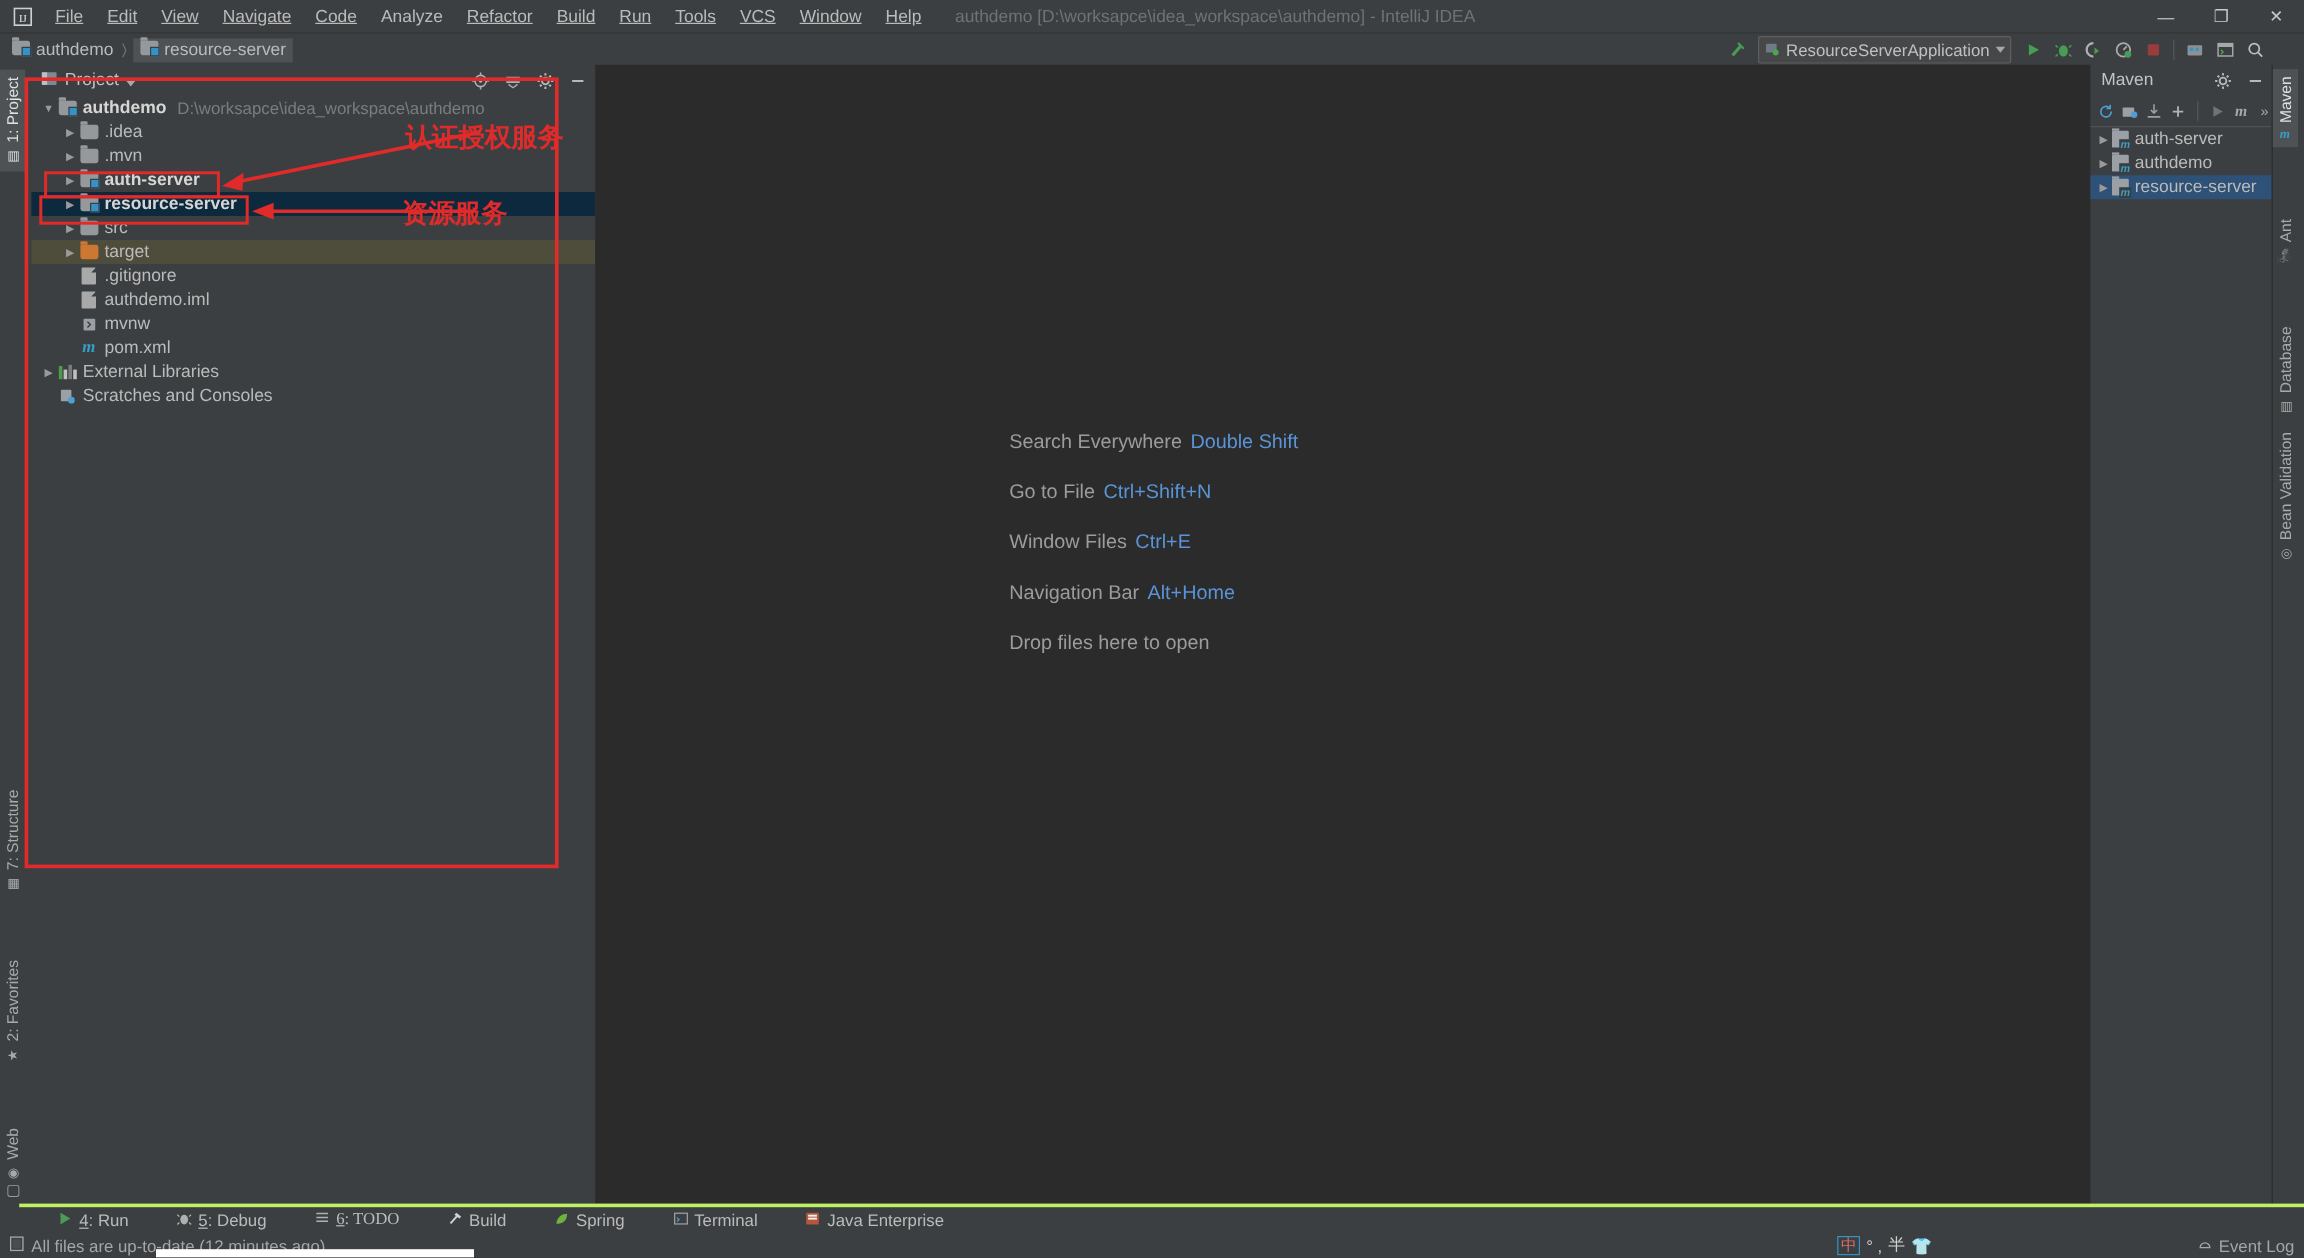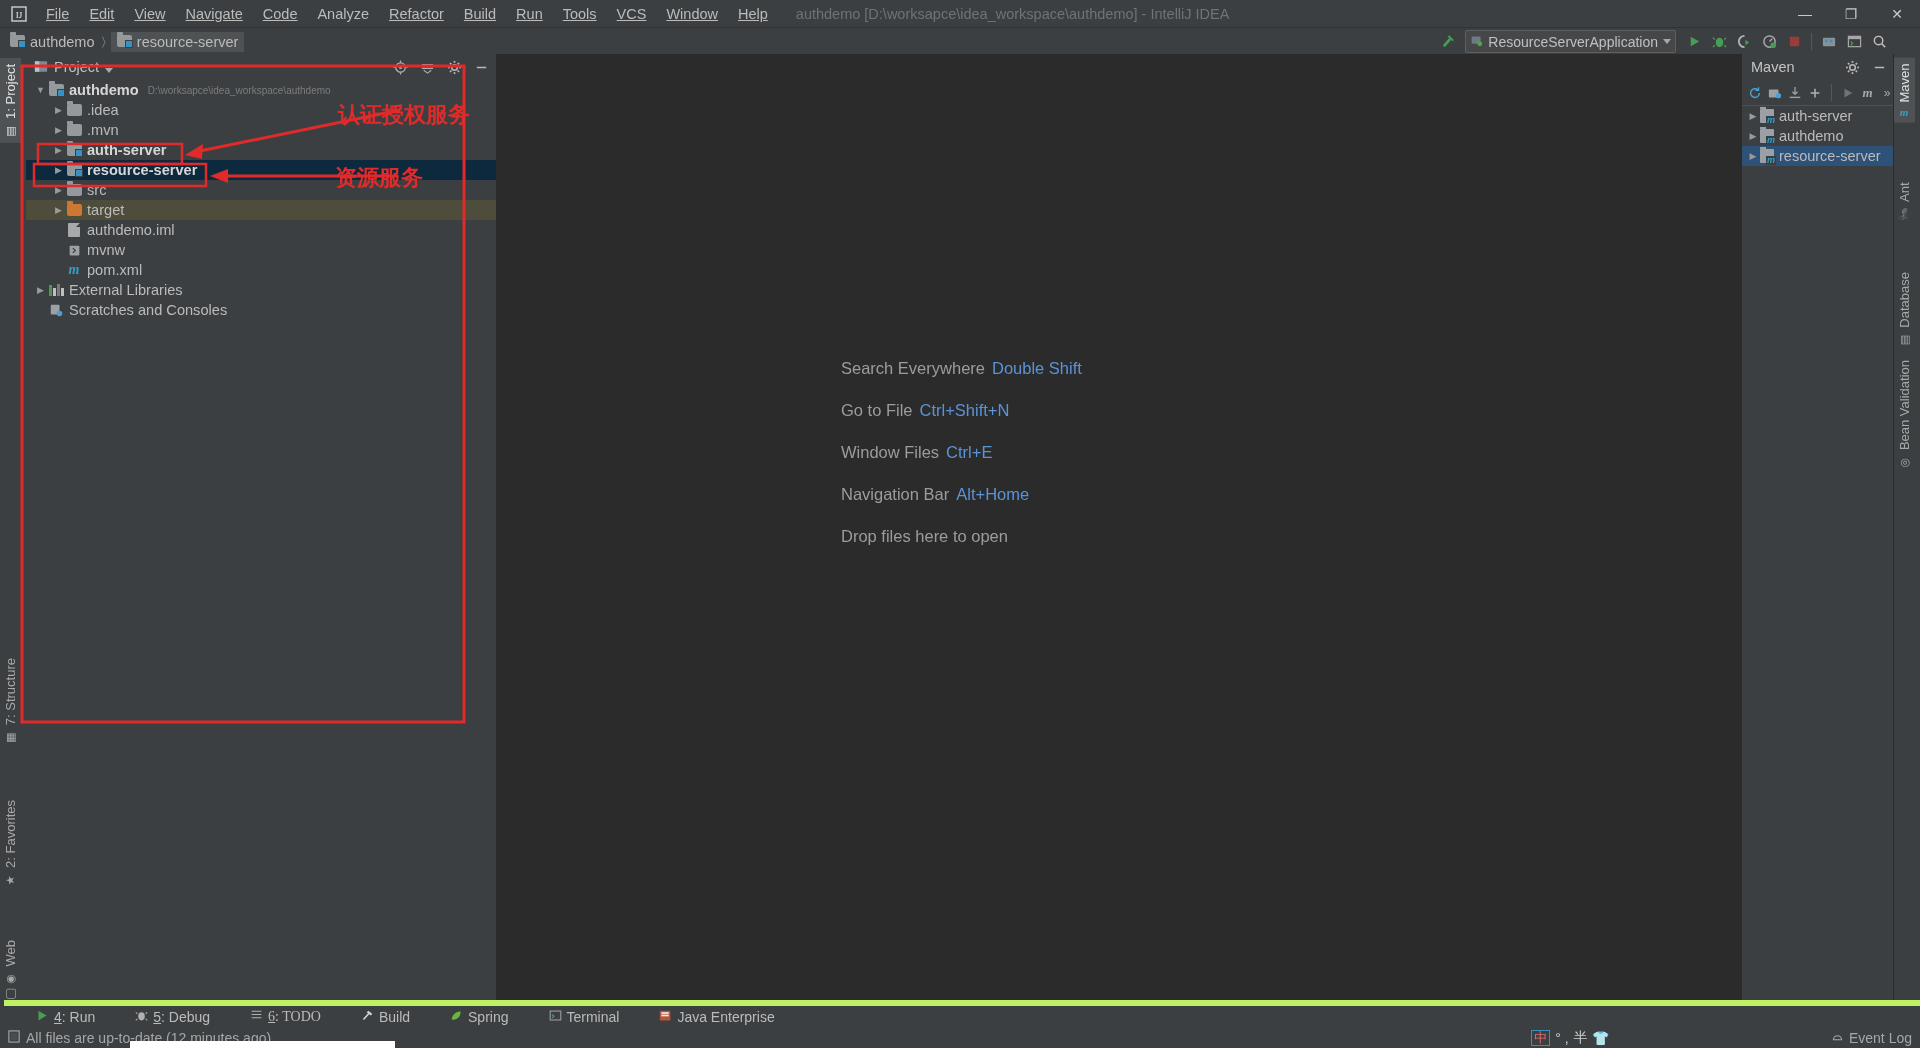--- a/index.html
+++ b/index.html
@@ -53,21 +53,21 @@
   #proj-tools{position:absolute;right:6px;top:0;height:26px;display:flex;align-items:center;gap:10px;}
   .ph-icon{width:17px;height:17px;display:flex;align-items:center;justify-content:center;color:#a7a7a7;font-size:14px;}
 
   #tree{position:absolute;left:0;top:26px;right:0;bottom:0;background:#3c3f41;overflow:hidden;}
   .tnode{height:20px;display:flex;align-items:center;font-size:14.6px;color:#bbbbbb;white-space:nowrap;cursor:default;}
   .tnode .arrow{width:13px;display:flex;align-items:center;justify-content:center;color:#9a9a9a;font-size:9px;}
   .tnode .ic{width:18px;display:flex;align-items:center;justify-content:center;margin-right:4px;}
   .tnode.sel{background:#0d293e;}
   .tnode.hl-target{background:#4e4c3b;}
   .tnode .bold{font-weight:bold;color:#d6d6d6;}
-  .tnode .dim{color:#7c7c7c;margin-left:9px;font-size:10px;}
+  .tnode .dim{color:#7c7c7c;margin-left:9px;font-size:14px;}
 
   
   .folder{width:15px;height:12px;background:#96999b;border-radius:1px 2px 2px 2px;position:relative;}
   .folder:before{content:"";position:absolute;top:-3px;left:0;width:6px;height:3px;background:#96999b;border-radius:1px 1px 0 0;}
   .folder.orange{background:#cc7832;}
   .folder.orange:before{background:#cc7832;}
   .folder.mod:after{content:"";position:absolute;right:-1px;bottom:-1px;width:6px;height:6px;background:#3592c4;border:1px solid #3c3f41;}
   .fileic{width:12px;height:14px;background:#a9a9a9;border-radius:1px;position:relative;}
   .fileic:after{content:"";position:absolute;top:0;right:0;border-left:4px solid transparent;border-bottom:4px solid #3c3f41;}
   .badge{position:absolute;bottom:-1px;right:-3px;font-size:6px;background:#3592c4;color:#fff;padding:0 1px;border-radius:1px;line-height:7px;}
@@ -95,22 +95,22 @@
   .mnode .arrow{width:14px;text-align:center;color:#9a9a9a;font-size:9px;}
   .mvn-ic{width:14px;height:14px;margin-right:5px;position:relative;background:#9aa0a6;border-radius:1px;}
   .mvn-ic:before{content:"";position:absolute;top:-2px;left:0;width:6px;height:2px;background:#9aa0a6;}
   .mvn-ic:after{content:"m";position:absolute;bottom:-2px;right:-2px;font-size:9px;font-style:italic;font-weight:bold;
                 color:#35a0c4;background:#3c3f41;line-height:9px;padding:0 1px;}
 
   
   #right-strip{position:absolute;right:0;top:0;width:26px;bottom:0;background:#3c3f41;border-left:1px solid #2b2b2b;}
 
   
-  #bottom-tabs{position:absolute;left:4px;right:0;bottom:21px;height:21px;background:#3c3f41;
-               display:flex;align-items:center;border-top:6px solid #bef264;margin-top:48px;}
+  #bottom-tabs{position:absolute;left:16px;right:0;bottom:21px;height:21px;background:#3c3f41;
+               display:flex;align-items:center;border-top:3px solid #bef264;margin-top:48px;}
   .btab{display:flex;align-items:center;gap:5px;padding:2px 10px 2px 8px;font-size:14px;color:#bbbbbb;cursor:default;}
   .btab u{text-decoration:underline;}
   #statusbar{position:absolute;left:0;right:0;bottom:0;height:21px;background:#3c3f41;display:flex;
              align-items:center;font-size:14px;color:#a6a6a6;}
   #status-msg{display:flex;align-items:center;gap:6px;margin-left:8px;}
   #status-right{position:absolute;right:8px;display:flex;align-items:center;gap:12px;}
   #ime{display:flex;align-items:center;gap:5px;}
   .ime-box{border:1px solid #3592c4;color:#e06c6c;padding:0 2px;font-size:13px;line-height:14px;}
   #prog-strip{position:absolute;left:130px;bottom:0;width:265px;height:7px;background:#ffffff;}
 
@@ -346,20 +346,27 @@
             <span class="folder"></span>
           </span>
           <span>src</span>
         </div>
         <div class="tnode hl-target" style="padding-left: 26px;">
           <span class="arrow">▶</span>
           <span class="ic">
             <span class="folder orange"></span>
           </span>
           <span>target</span>
+        </div>
+        <div class="tnode" style="padding-left: 26px;">
+          <span class="arrow"></span>
+          <span class="ic">
+            <span class="fileic" style="display:inline-block;"></span>
+          </span>
+          <span>.gitignore</span>
         </div>
         <div class="tnode" style="padding-left: 26px;">
           <span class="arrow"></span>
           <span class="ic">
             <span class="fileic" style="display:inline-block;"></span>
           </span>
           <span>authdemo.iml</span>
         </div>
         <div class="tnode" style="padding-left: 26px;">
           <span class="arrow"></span>

